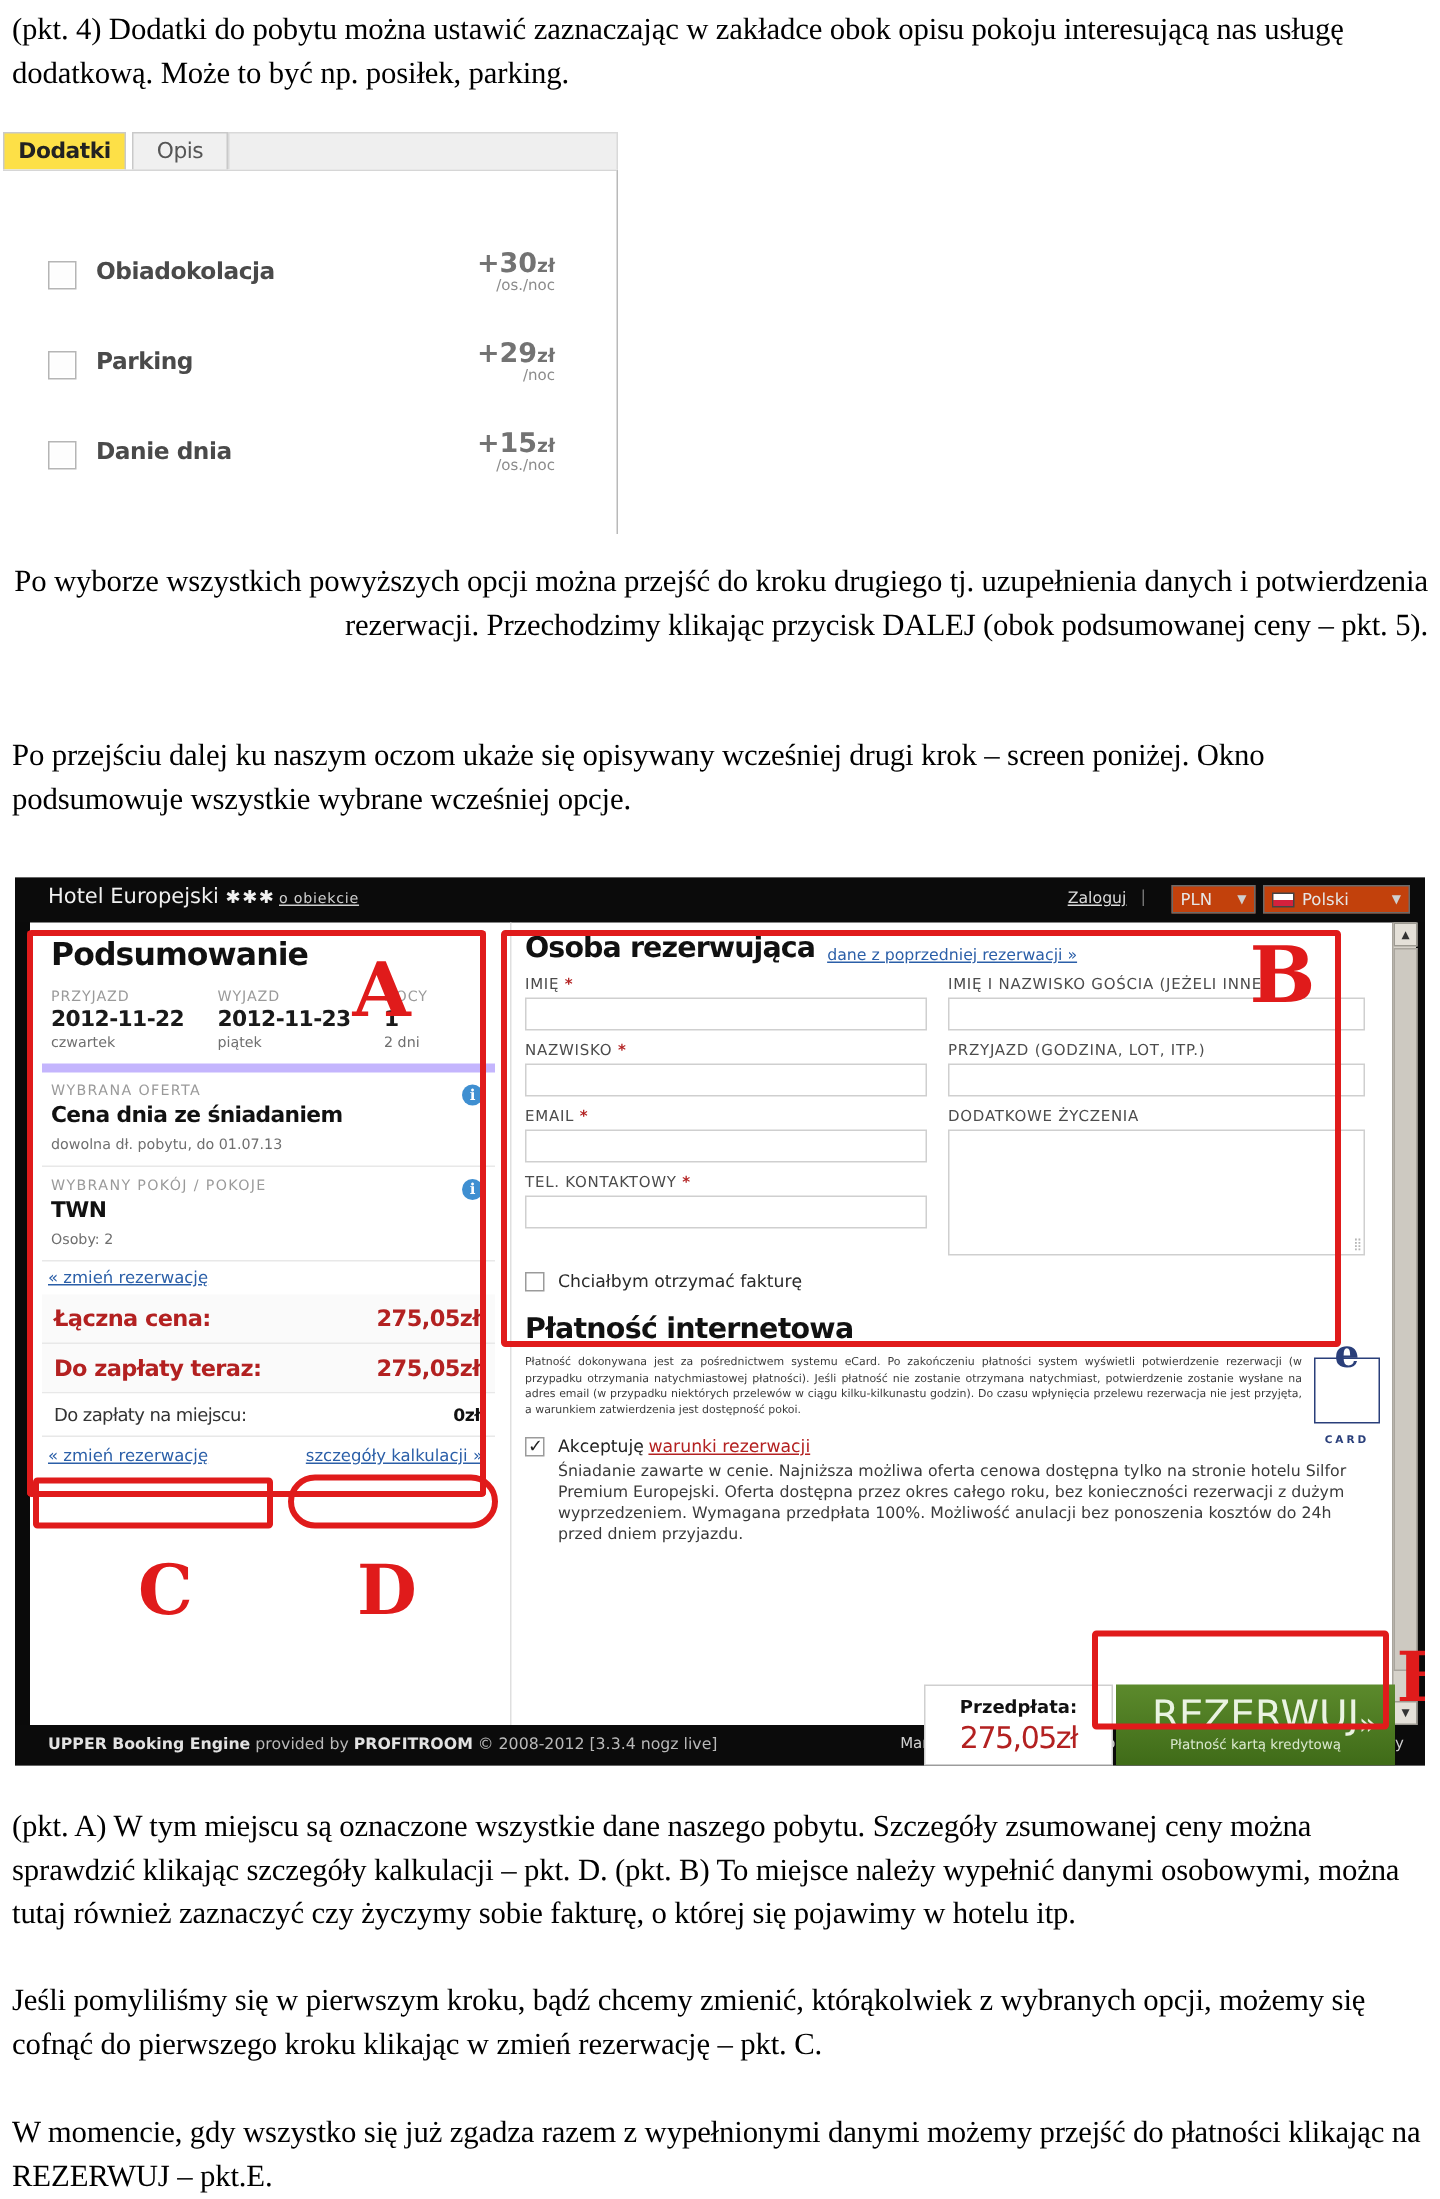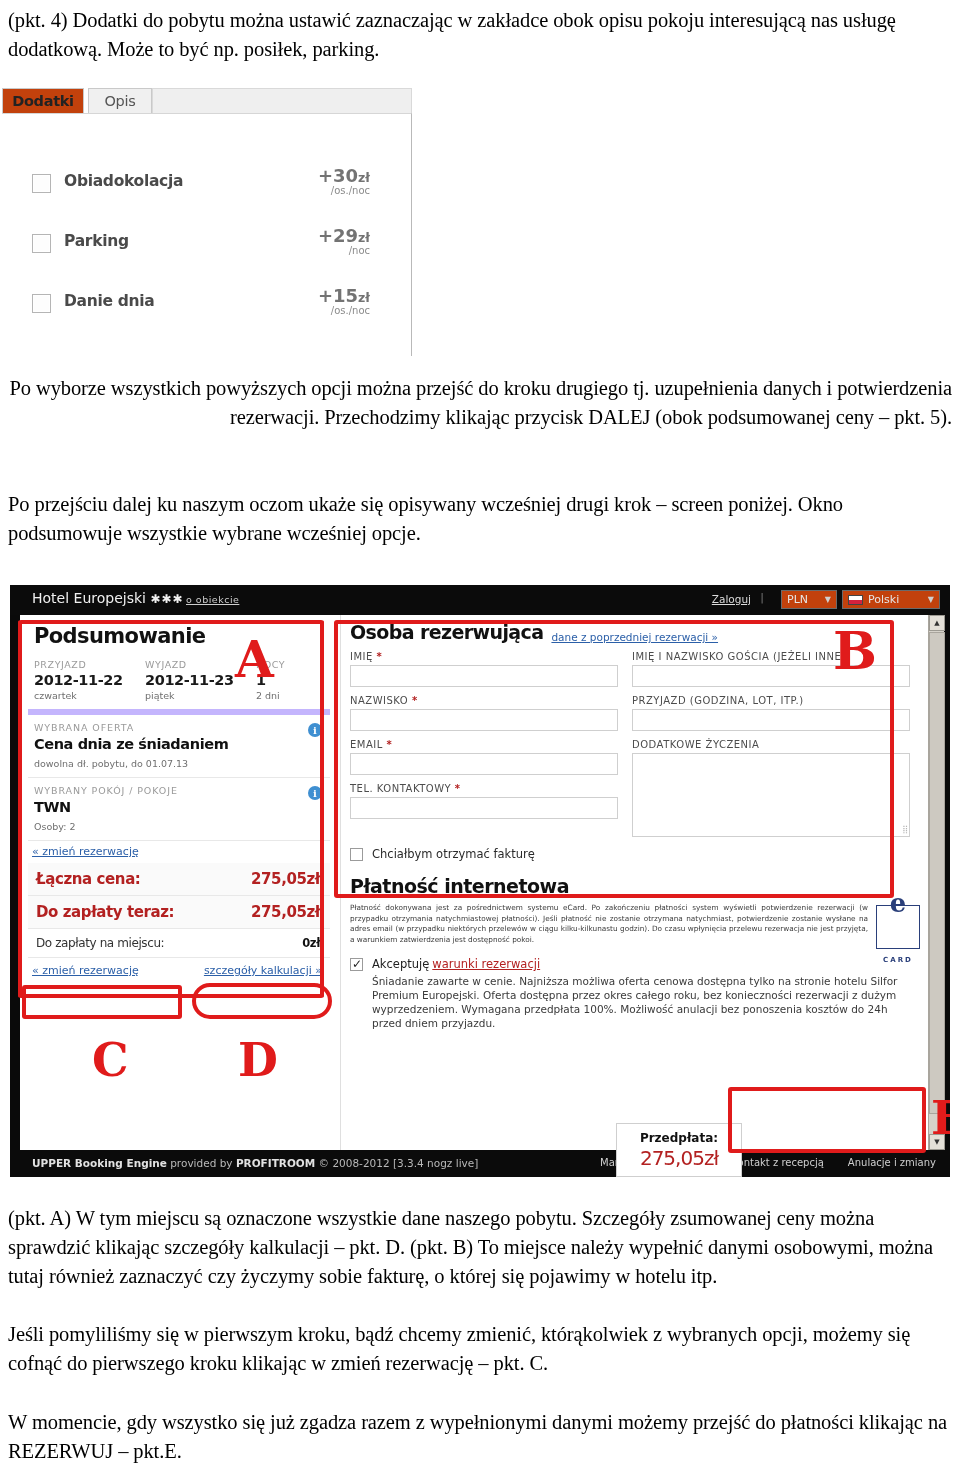--- a/index.html
+++ b/index.html
@@ -38,21 +38,21 @@
   .tabbar { position:relative; height:26px; }
   .tab {
     position:absolute; top:0; height:26px;
     border:1px solid #c9c9c9;
     background:#f2f2f2;
     font-size:14.5px; font-weight:bold; color:#3a3a3a;
     display:flex; align-items:center; justify-content:center;
     font-family:"DejaVu Sans", sans-serif;
     letter-spacing:-0.3px;
   }
-  .tab.active { left:0; width:82px; background:#c2410c; border-bottom-color:#ffffff; color:#222; }
+  .tab.active { left:0; width:82px; background:#fde047; border-bottom-color:#ffffff; color:#222; }
   .tab.inactive { left:86px; width:64px; background:#f0f0f0; color:#555; font-weight:normal; }
   .tabpanel {
     position:absolute; left:0; top:25px; width:410px; height:243px;
     border-right:1px solid #b9b9b9;
     border-top:1px solid #d6d6d6;
     background:#fff;
   }
   .tabpanel-top-fill { position:absolute; left:150px; top:0px; width:260px; height:25px; background:#efefef; border:1px solid #d9d9d9; border-bottom:none;}
   .addon-row { position:absolute; left:30px; width:360px; height:52px; }
   .addon-cb {
@@ -427,20 +427,25 @@
           <a class="terms-link">warunki rezerwacji</a>
         </div>
         <div class="terms-body">Śniadanie zawarte w cenie. Najniższa możliwa oferta cenowa dostępna tylko na stronie hotelu Silfor Premium Europejski. Oferta dostępna przez okres całego roku, bez konieczności rezerwacji z dużym wyprzedzeniem. Wymagana przedpłata 100%. Możliwość anulacji bez ponoszenia kosztów do 24h przed dniem przyjazdu.</div>
       </div>
     </div>
 
     <div class="prepay-box">
       <span class="pl">Przedpłata:</span>
       <span class="pv">275,05zł</span>
     </div>
+    <div class="reserve-btn">
+      <span class="rtxt">REZERWUJ</span>
+      <span class="chev">»</span>
+      <span class="rsub">Płatność kartą kredytową</span>
+    </div>
 
   </div>
 
   <div class="be-scroll">
     <div class="sb-btn sb-up">▲</div>
     <div class="sb-thumb"></div>
     <div class="sb-btn sb-down">▼</div>
   </div>
 
   <div class="be-footer">

